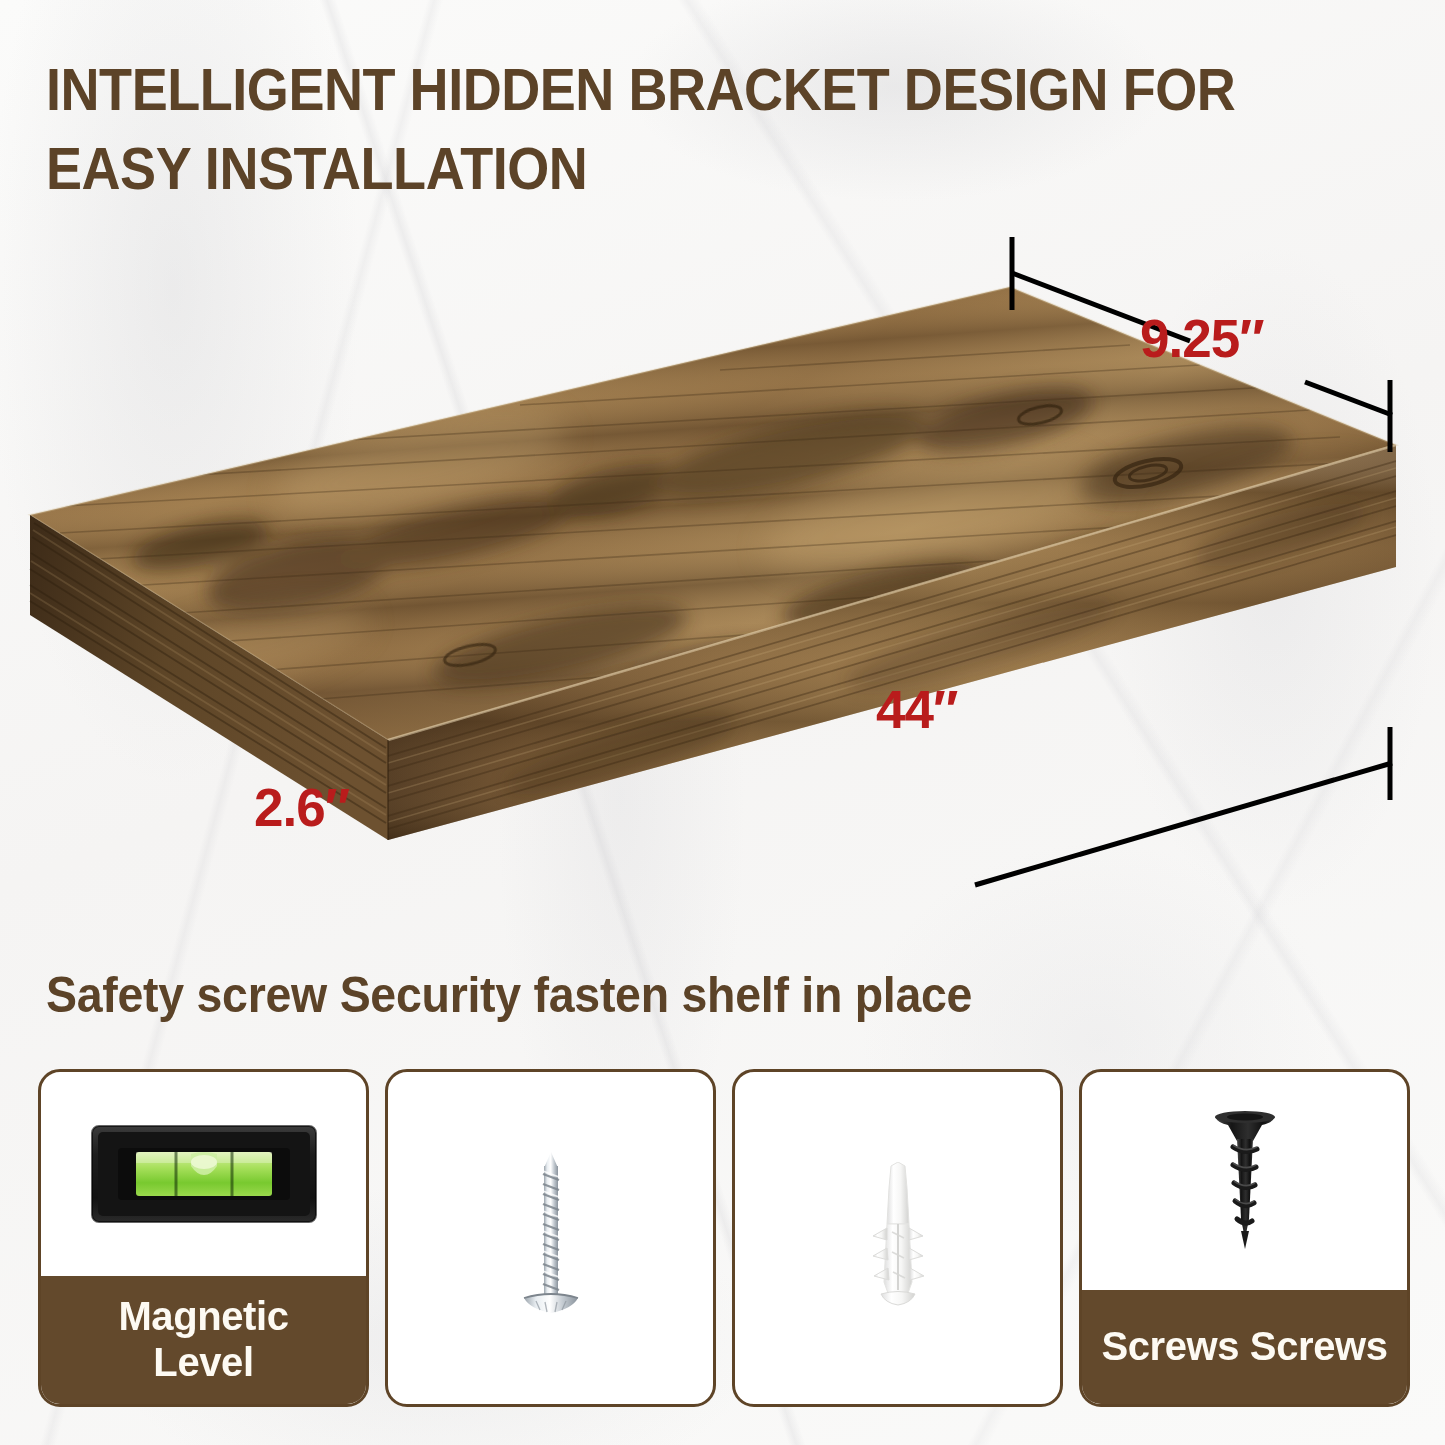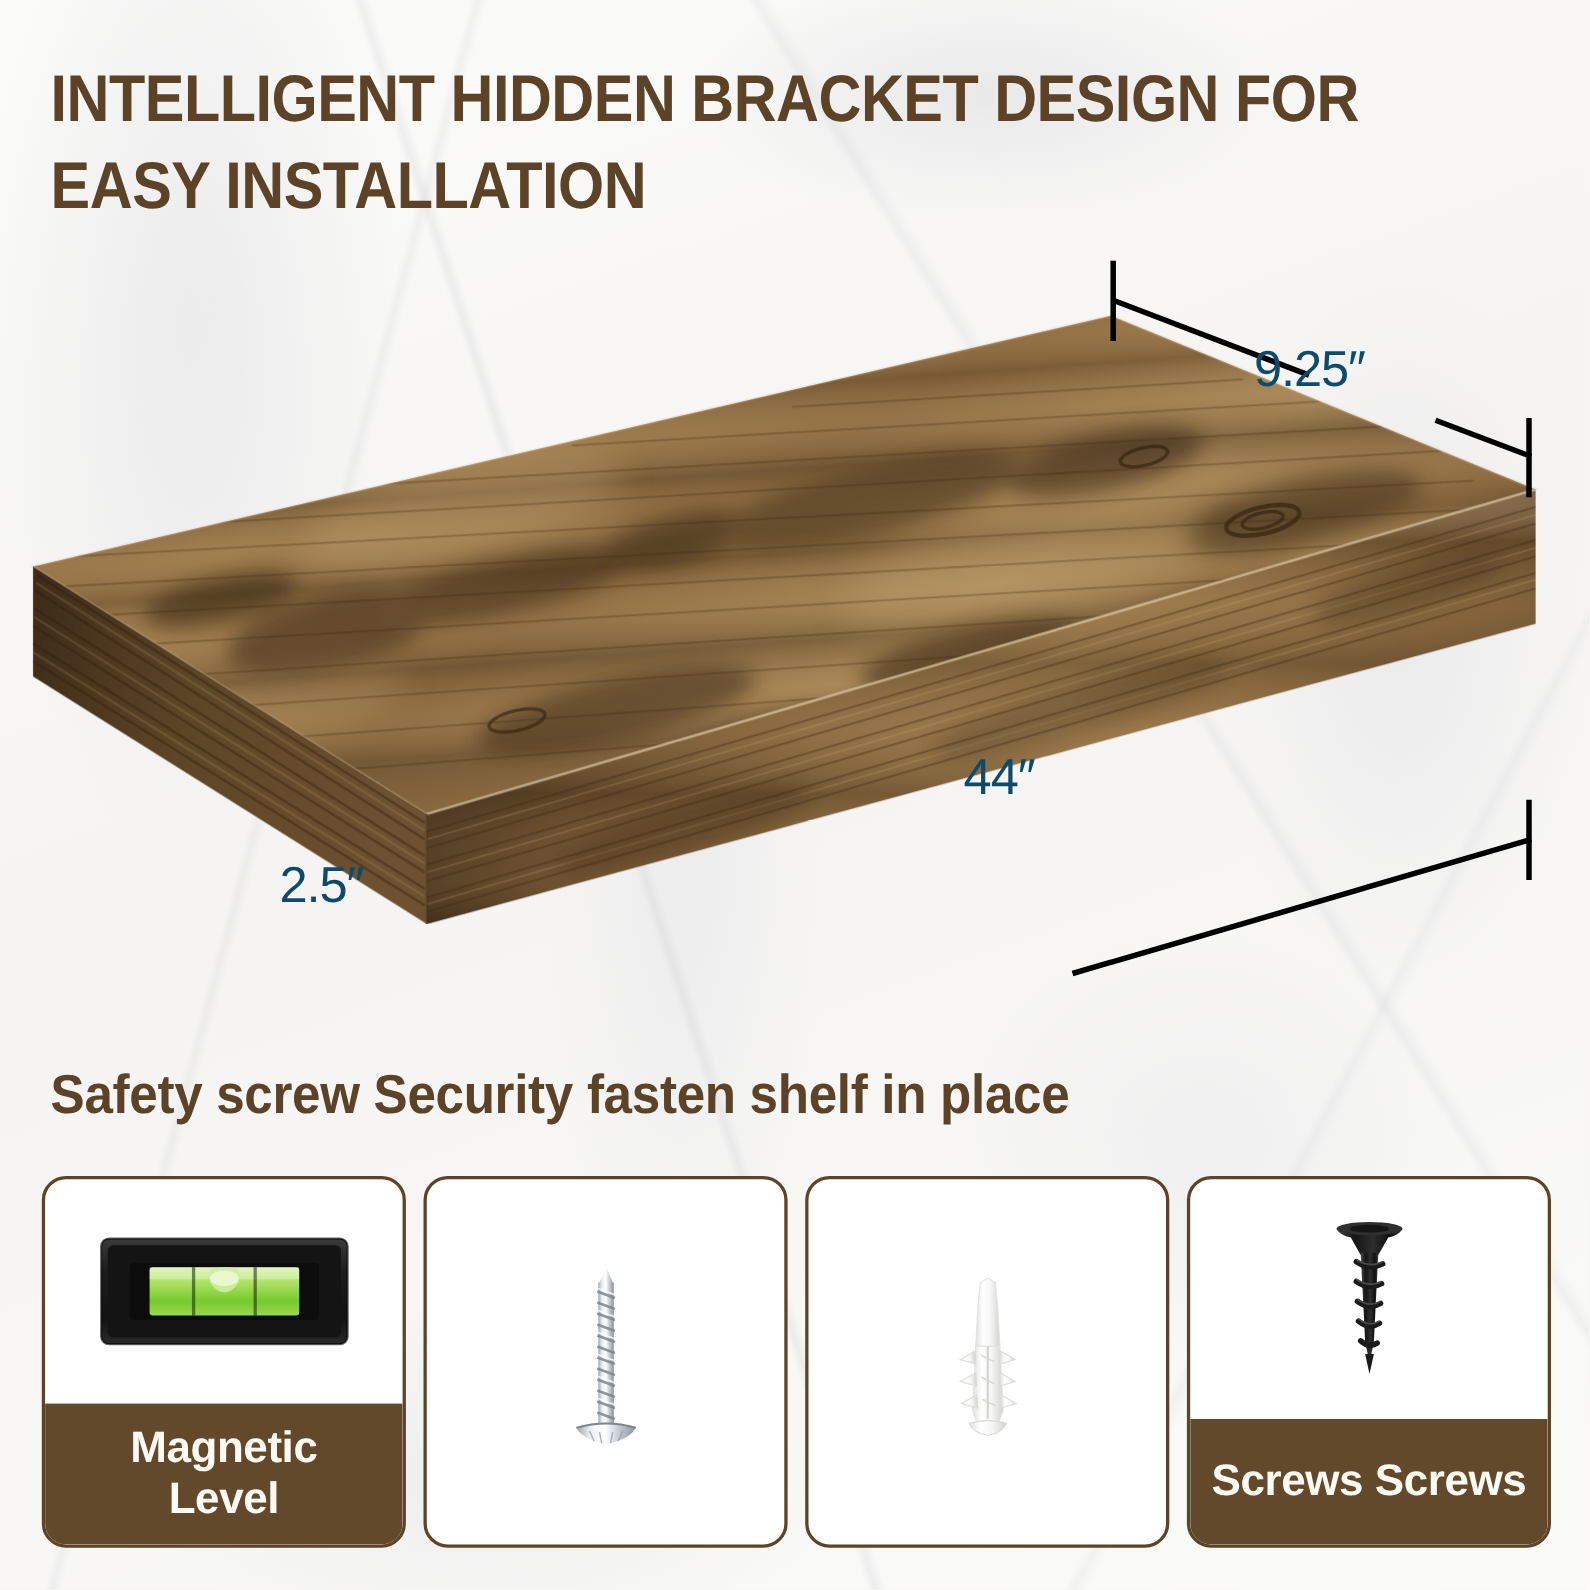--- a/index.html
+++ b/index.html
@@ -47,21 +47,21 @@
     color:#5c4328; letter-spacing:-.3px;
     transform:scaleX(.93); transform-origin:left top;
   }
 
   
   #board{ position:absolute; left:0; top:215px; width:1445px; height:690px; }
   #board svg{ width:100%; height:100%; display:block; }
 
   
   .dim{
-    position:absolute; font-size:46px; font-weight:400; color:#0c4a6e;
+    position:absolute; font-size:53px; font-weight:700; color:#b91c1c;
     letter-spacing:-1px; white-space:nowrap;
   }
   #dim-925{ left:1140px; top:308px; }
   #dim-24 { left:876px;  top:679px; }
   #dim-15 { left:254px;  top:777px; }
 
   
   #cards{
     position:absolute; left:38px; top:1069px;
     width:1372px; height:338px;
@@ -274,21 +274,21 @@
 
     <line x1="352" y1="752" x2="352" y2="838"></line>
     <line x1="320" y1="752" x2="390" y2="752"></line>
     <line x1="320" y1="838" x2="390" y2="838"></line>
   </g>
 </svg>
 </div>
 
 <div class="dim" id="dim-925">9.25″</div>
 <div class="dim" id="dim-24">44″</div>
-<div class="dim" id="dim-15">2.5″</div>
+<div class="dim" id="dim-15">2.6″</div>
 
 <div class="subhead">Safety screw Security fasten shelf in place</div>
 
 <div id="cards">
 
   <div class="card two-line">
     <div class="card-art">
       <svg width="232" height="112" viewBox="0 0 232 112">
         <defs>
           <linearGradient id="lvBody" x1="0" y1="0" x2="0" y2="1">

